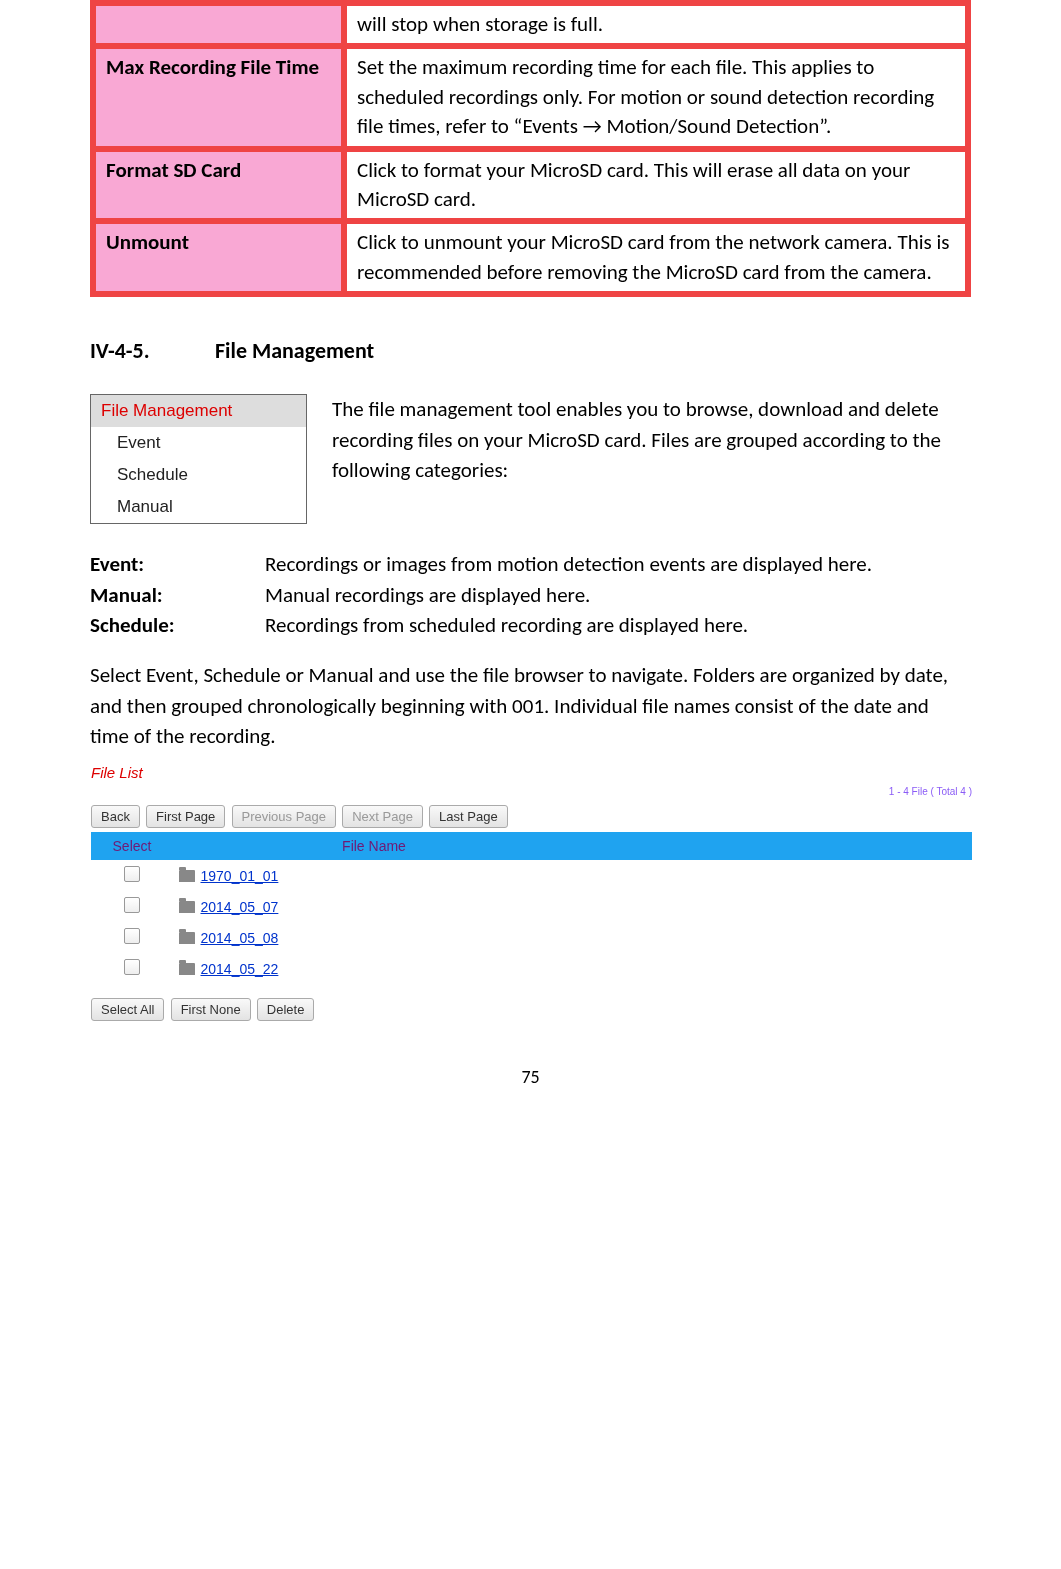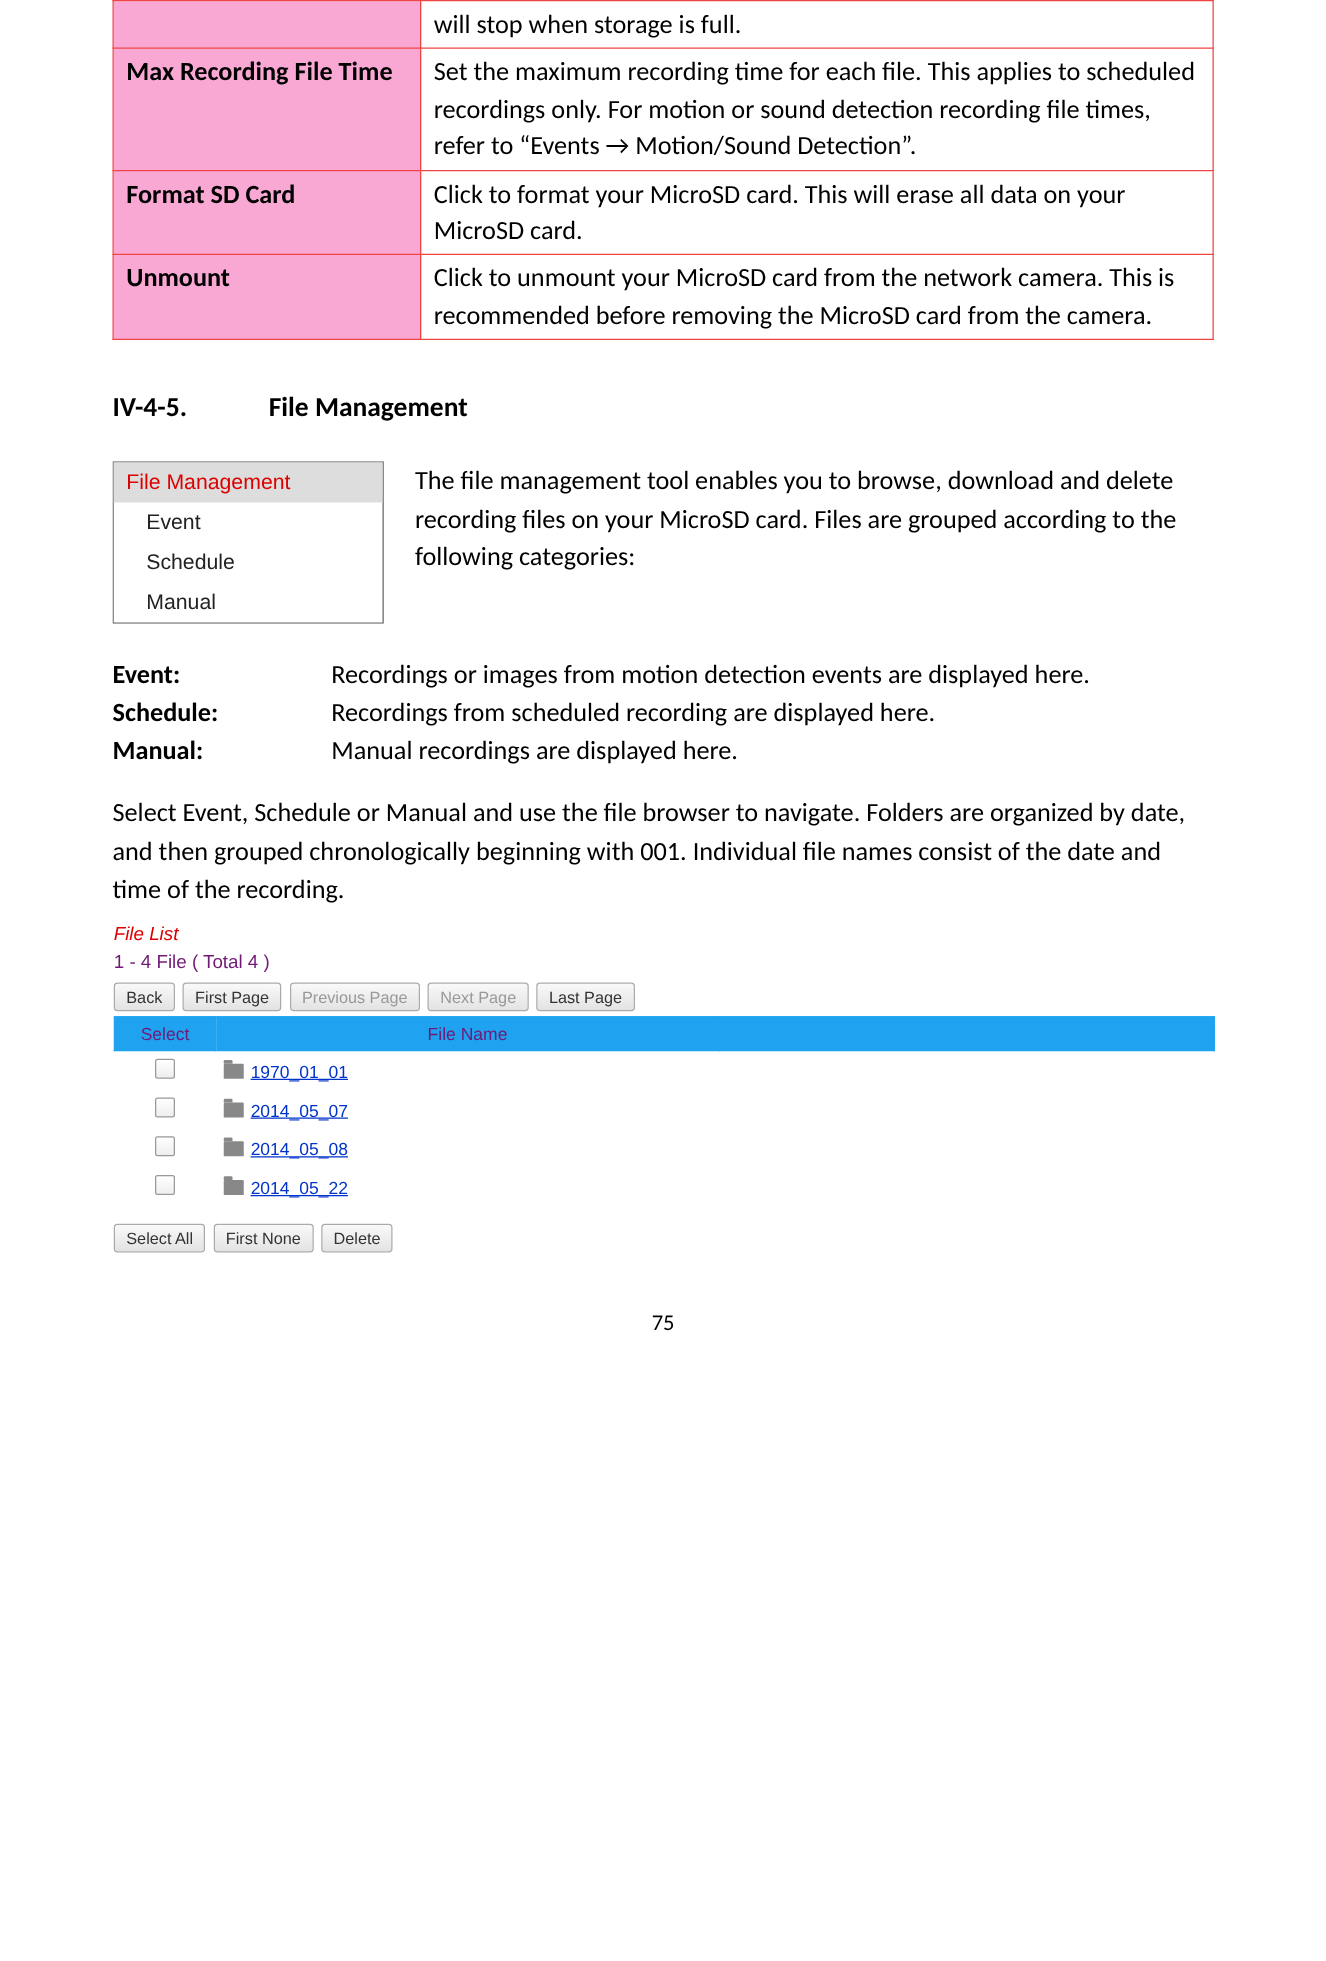--- a/index.html
+++ b/index.html
@@ -14,21 +14,21 @@
   .page {
     padding: 0 90px 40px 90px;
     box-sizing: border-box;
   }
   table.settings {
     border-collapse: collapse;
     width: 100%;
     margin-bottom: 40px;
   }
   table.settings td {
-    border: 1px solid #ef4444;
+    border: 6px solid #ef4444;
     padding: 4px 10px;
     vertical-align: top;
     line-height: 1.4;
     margin-left: 16px;
   }
   table.settings td.label {
     background: #f9a8d4;
     font-weight: bold;
     width: 225px;
   }
@@ -66,21 +66,21 @@
   .def-desc { flex:1; }
   .para { line-height:1.45; margin-bottom:6px; }
   .file-list {
     border:1px solid transparent;
     width:100%;
     font-family: Arial, sans-serif;
     font-size:15px;
     margin-top:8px;
   }
   .fl-title { color:#d00; padding:3px 0;font-style:italic; }
-  .fl-count { color:#701a75; padding:2px 0 8px 0; font-size:15px; }
+  .fl-count { color:#8b5cf6; padding:2px 0 8px 0; font-size:10px;text-align:right; }
   .btn-row { margin-bottom:4px; }
   .btn {
     display:inline-block;
     background: linear-gradient(#f9f9f9,#e3e3e3);
     border:1px solid #aaa;
     border-radius:3px;
     padding:3px 9px;
     font-size:13px;
     color:#333;
     margin-right:2px;
@@ -174,26 +174,26 @@
     </div>
     <div class="fm-intro">The file management tool enables you to browse, download and delete recording files on your MicroSD card. Files are grouped according to the following categories:</div>
   </div>
 
   <div class="def-list">
     <div class="def-row">
       <div class="def-term">Event:</div>
       <div class="def-desc">Recordings or images from motion detection events are displayed here.</div>
     </div>
     <div class="def-row">
+      <div class="def-term">Manual:</div>
+      <div class="def-desc">Manual recordings are displayed here.</div>
+    </div>
+    <div class="def-row">
       <div class="def-term">Schedule:</div>
       <div class="def-desc">Recordings from scheduled recording are displayed here.</div>
-    </div>
-    <div class="def-row">
-      <div class="def-term">Manual:</div>
-      <div class="def-desc">Manual recordings are displayed here.</div>
     </div>
   </div>
 
   <div class="para">Select Event, Schedule or Manual and use the file browser to navigate. Folders are organized by date, and then grouped chronologically beginning with 001. Individual file names consist of the date and time of the recording.</div>
 
   <div class="file-list">
     <div class="fl-title">File List</div>
     <div class="fl-count">1 - 4 File ( Total 4 )</div>
     <div class="btn-row">
       <span class="btn">Back</span>

